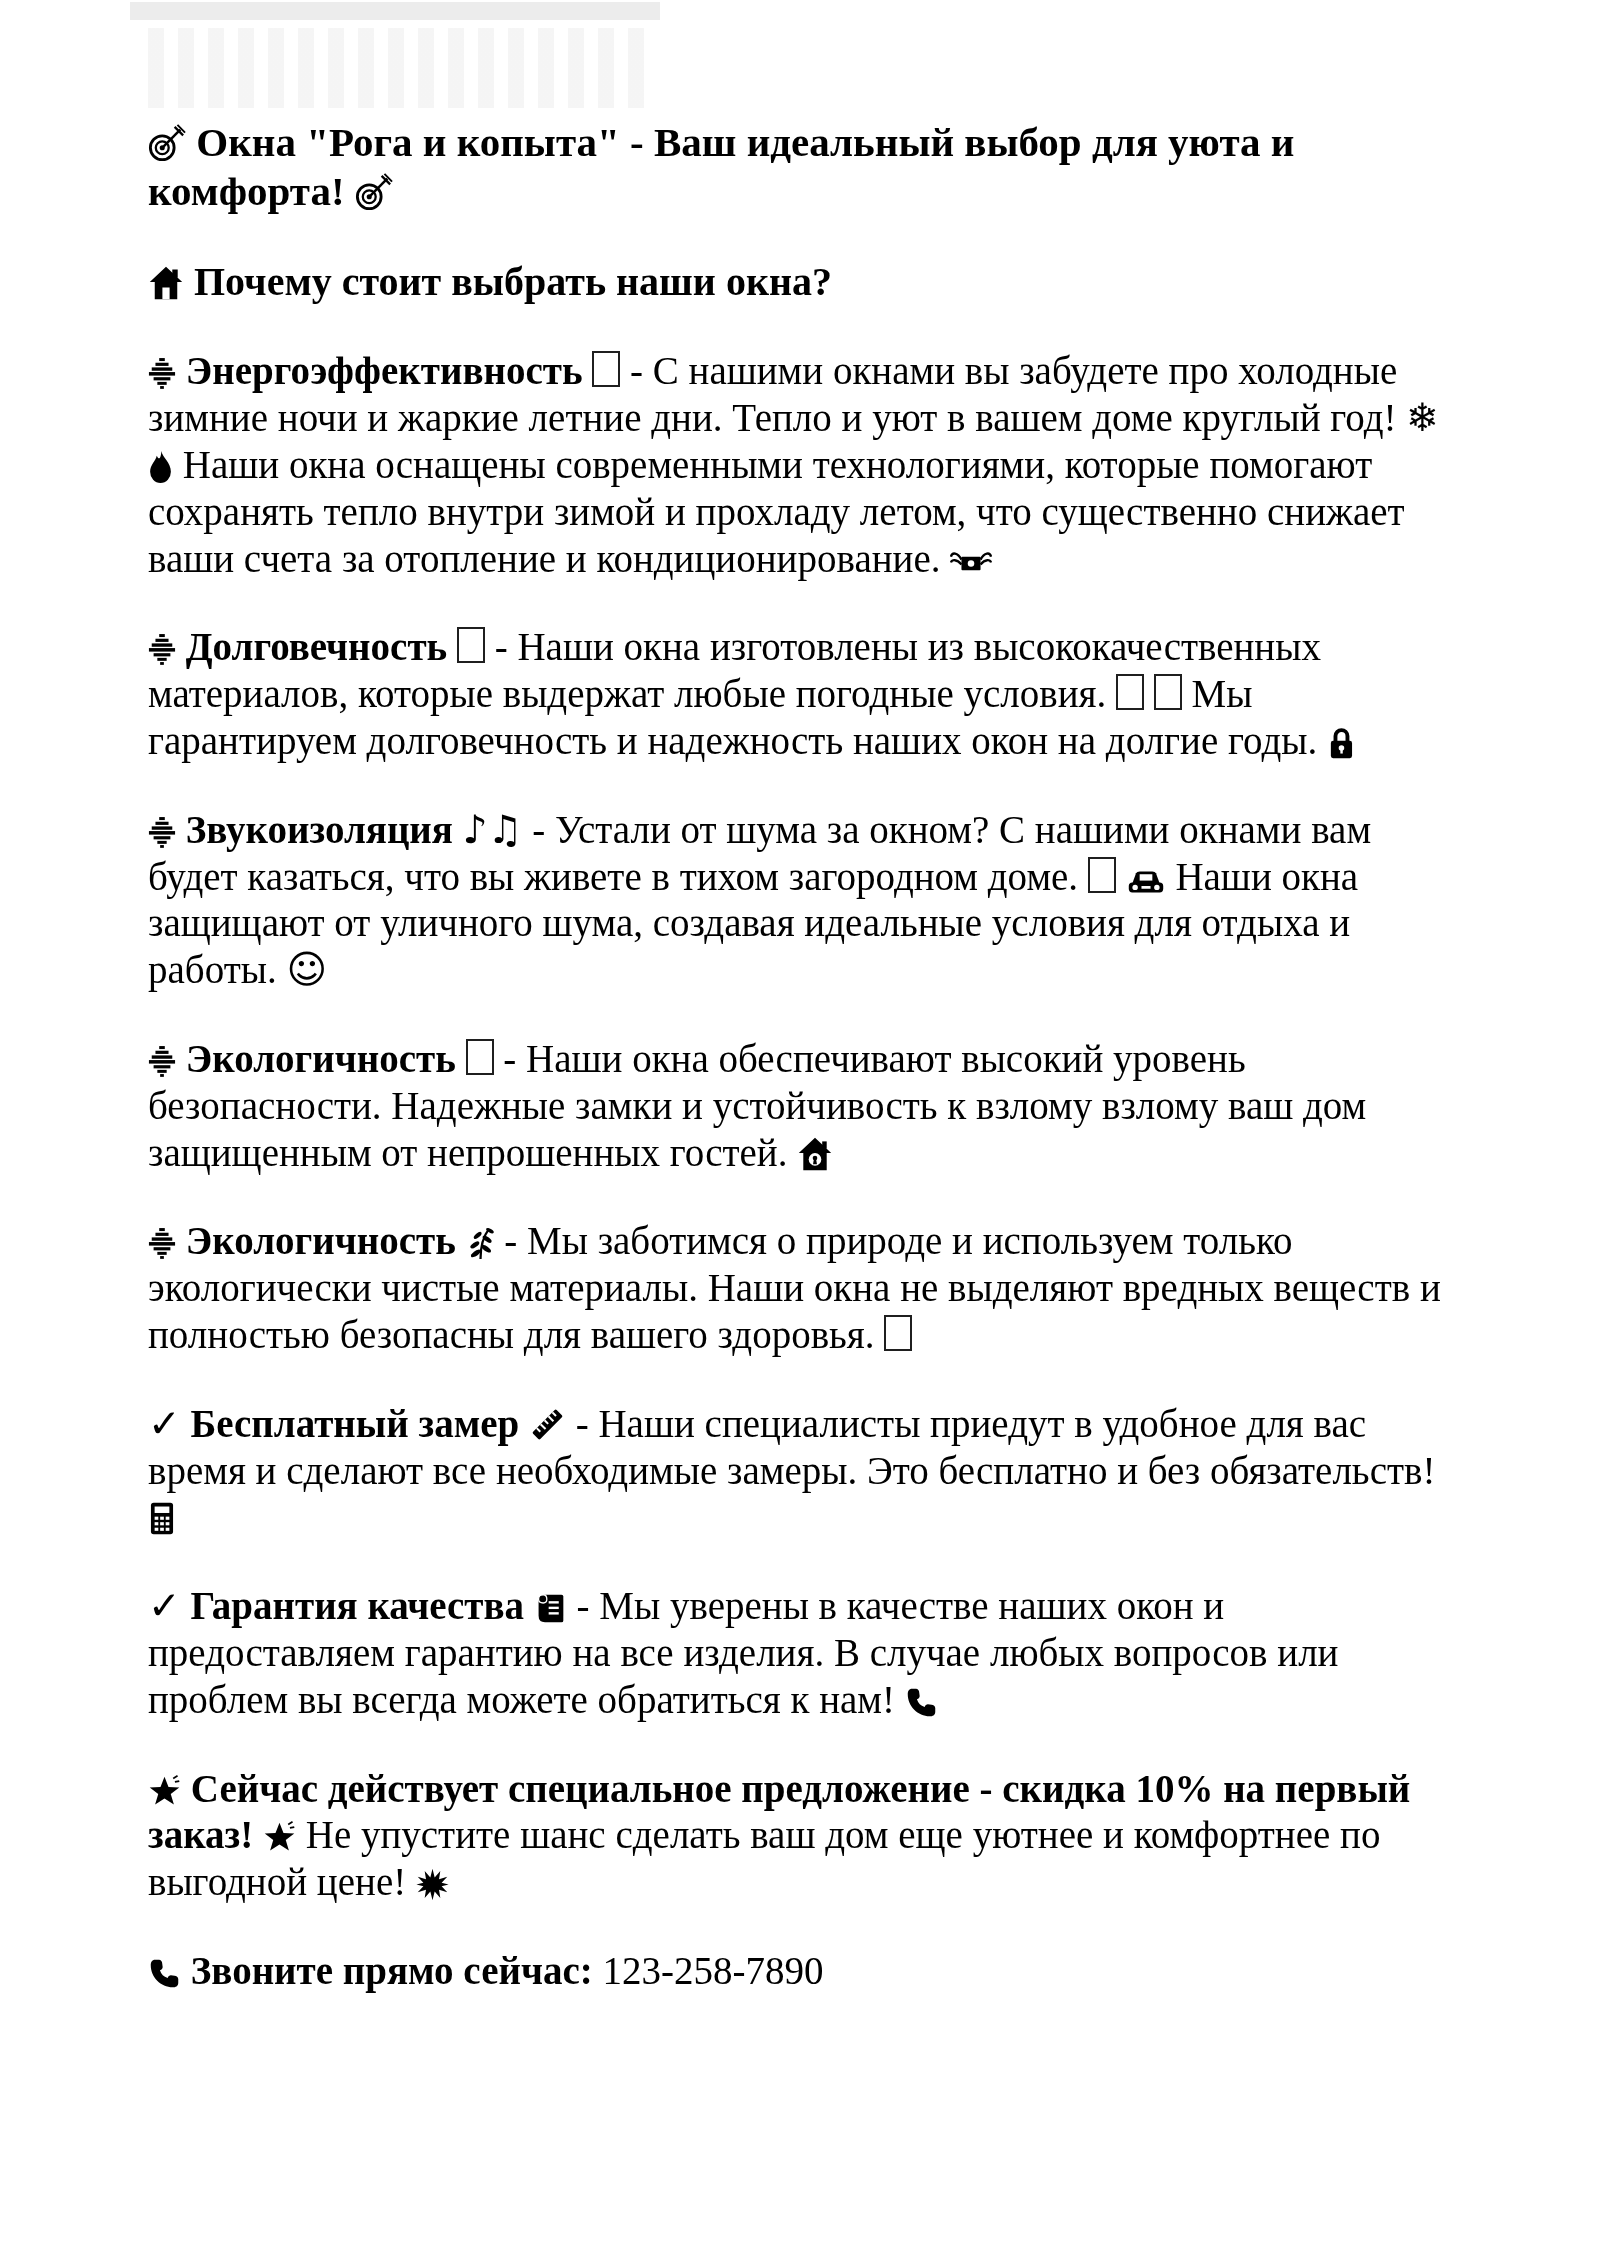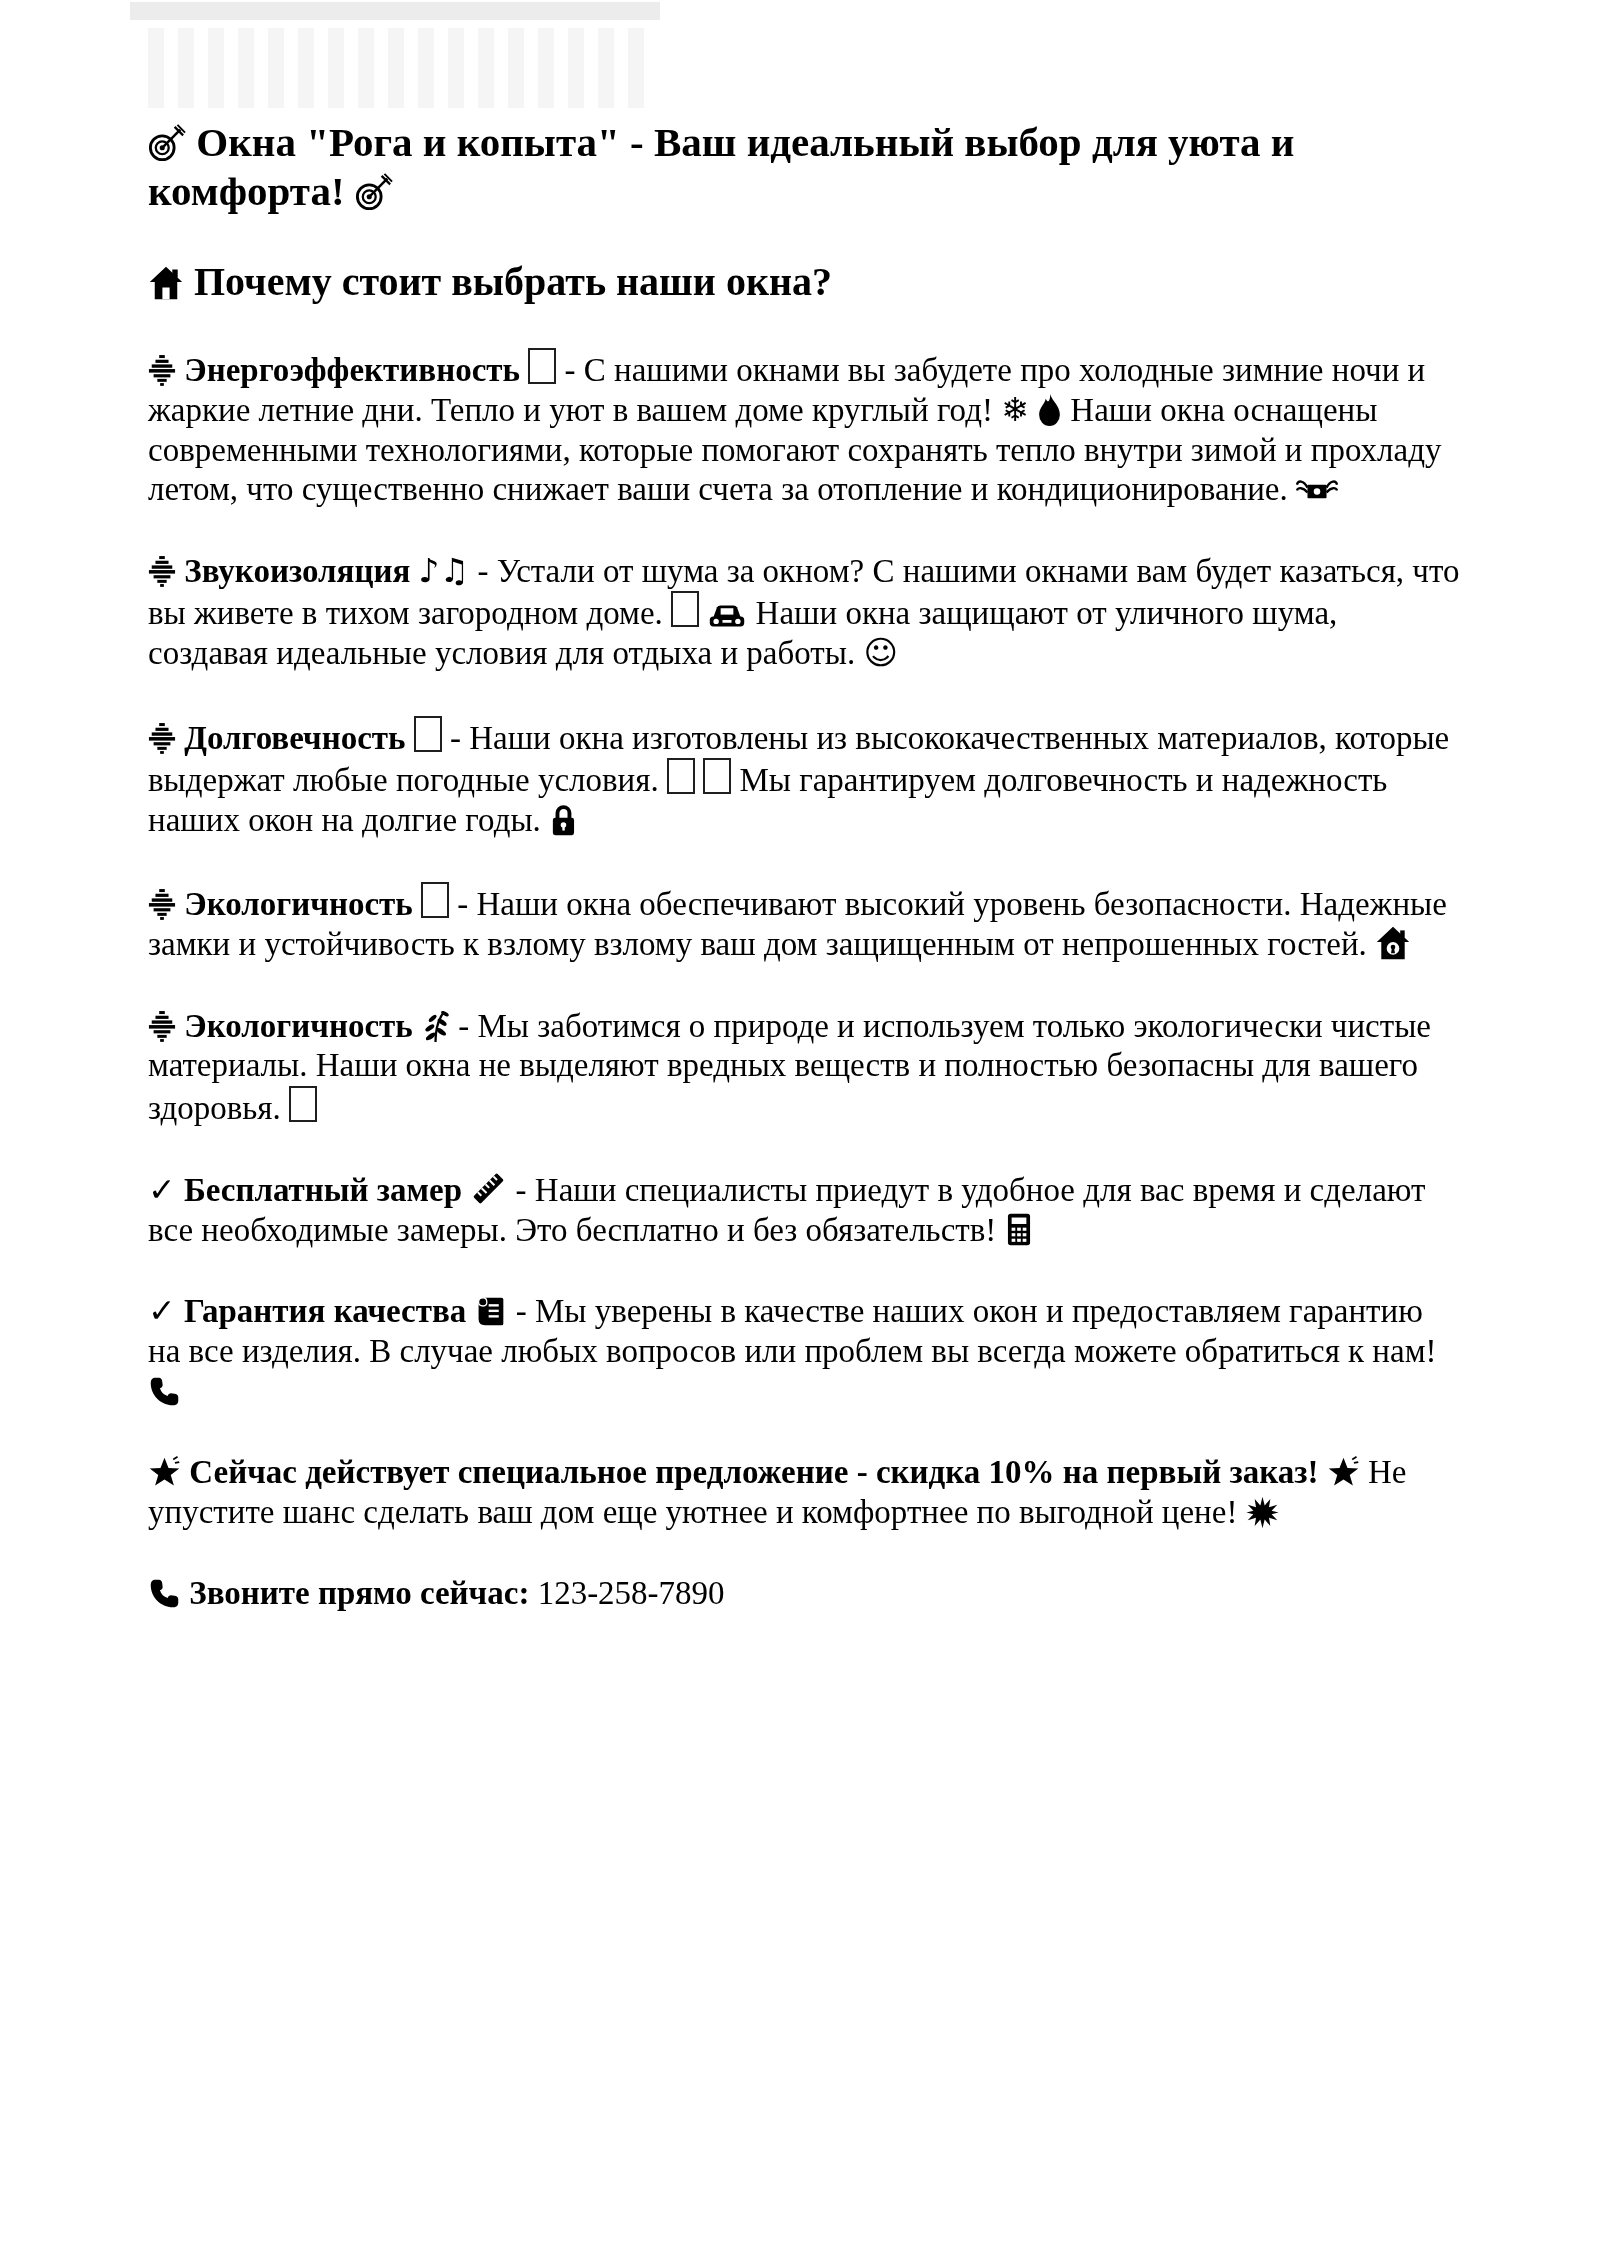--- a/index.html
+++ b/index.html
@@ -18,21 +18,21 @@
     position:absolute;left:130px;top:2px;width:530px;height:18px;
     background:#ececec;
   }
   .artifact-ghost{
     position:absolute;left:148px;top:28px;width:500px;height:80px;
     background:repeating-linear-gradient(90deg,#ededed 0 16px,transparent 16px 30px);
     opacity:.55;
   }
   .title{font-size:41px;font-weight:700;line-height:1.2;margin:0 0 42px 0;}
   .h2{font-size:40px;font-weight:700;line-height:1.2;margin:42px 0;font-family:Liberation Serif, serif;}
-  .para{font-size:33px;font-weight:400;line-height:1.2;margin:42px 0;}
+  .para{font-size:39px;font-weight:400;line-height:1.2;margin:42px 0;}
   strong{font-weight:700;}
   
   .ic{display:inline-block;line-height:0;}
   .ic svg{vertical-align:-6px;}
   .ic.ti{font-family:"DejaVu Sans",sans-serif;line-height:1;vertical-align:0;}
   .box{
     display:inline-block;width:24px;height:32px;
     border:2px solid #1f1f1f;vertical-align:-3px;background:#fff;
   }
 </style>
@@ -84,42 +84,42 @@
           <circle cx="22" cy="17" r="3.4" fill="#fff"></circle>
         </svg></span></p>
   <p class="para"><span class="ic"><svg width="28" height="34" viewBox="0 0 30 36">
           <rect x="12" y="2" width="6" height="3.2"></rect>
           <rect x="8" y="7" width="14" height="3.4"></rect>
           <rect x="4" y="12" width="22" height="3.6"></rect>
           <rect x="1" y="17" width="28" height="3.8"></rect>
           <rect x="6" y="22.5" width="18" height="3.4"></rect>
           <rect x="10" y="27.5" width="10" height="3.2"></rect>
           <rect x="13" y="32" width="4" height="3"></rect>
+        </svg></span> <strong>Долговечность</strong> <span class="box"></span> <span>- Наши окна изготовлены из высококачественных материалов, которые выдержат любые погодные условия.</span> <span class="box"></span> <span class="box"></span> <span>Мы гарантируем долговечность и надежность наших окон на долгие годы.</span> <span class="ic"><svg width="28" height="35" viewBox="0 0 30 38">
+          <path d="M9 18 V12 A6.5 6.5 0 0 1 22 12 V18" fill="none" stroke="#000" stroke-width="4.2"></path>
+          <rect x="4" y="17" width="23" height="19" rx="2.5"></rect>
+          <circle cx="15.5" cy="25" r="3" fill="#fff"></circle>
+          <rect x="14.3" y="26" width="2.6" height="5" fill="#fff"></rect>
+        </svg></span></p>
+  <p class="para"><span class="ic"><svg width="28" height="34" viewBox="0 0 30 36">
+          <rect x="12" y="2" width="6" height="3.2"></rect>
+          <rect x="8" y="7" width="14" height="3.4"></rect>
+          <rect x="4" y="12" width="22" height="3.6"></rect>
+          <rect x="1" y="17" width="28" height="3.8"></rect>
+          <rect x="6" y="22.5" width="18" height="3.4"></rect>
+          <rect x="10" y="27.5" width="10" height="3.2"></rect>
+          <rect x="13" y="32" width="4" height="3"></rect>
         </svg></span> <strong>Звукоизоляция</strong> <span class="ic ti">♪♫</span> <span>- Устали от шума за окном? С нашими окнами вам будет казаться, что вы живете в тихом загородном доме.</span> <span class="box"></span> <span class="ic"><svg width="40" height="29" viewBox="0 0 44 32">
           <path d="M7 18 L11 7 Q12 5 15 5 H29 Q32 5 33 7 L37 18 Z"></path>
           <rect x="15" y="8" width="14" height="7" fill="#fff"></rect>
           <rect x="3" y="17" width="38" height="11" rx="4"></rect>
           <circle cx="10" cy="22.5" r="3" fill="#fff"></circle>
           <circle cx="34" cy="22.5" r="3" fill="#fff"></circle>
           <rect x="17" y="21" width="10" height="3" fill="#fff"></rect>
         </svg></span> <span>Наши окна защищают от уличного шума, создавая идеальные условия для отдыха и работы.</span> <span class="ic ti">☺</span></p>
-  <p class="para"><span class="ic"><svg width="28" height="34" viewBox="0 0 30 36">
-          <rect x="12" y="2" width="6" height="3.2"></rect>
-          <rect x="8" y="7" width="14" height="3.4"></rect>
-          <rect x="4" y="12" width="22" height="3.6"></rect>
-          <rect x="1" y="17" width="28" height="3.8"></rect>
-          <rect x="6" y="22.5" width="18" height="3.4"></rect>
-          <rect x="10" y="27.5" width="10" height="3.2"></rect>
-          <rect x="13" y="32" width="4" height="3"></rect>
-        </svg></span> <strong>Долговечность</strong> <span class="box"></span> <span>- Наши окна изготовлены из высококачественных материалов, которые выдержат любые погодные условия.</span> <span class="box"></span> <span class="box"></span> <span>Мы гарантируем долговечность и надежность наших окон на долгие годы.</span> <span class="ic"><svg width="28" height="35" viewBox="0 0 30 38">
-          <path d="M9 18 V12 A6.5 6.5 0 0 1 22 12 V18" fill="none" stroke="#000" stroke-width="4.2"></path>
-          <rect x="4" y="17" width="23" height="19" rx="2.5"></rect>
-          <circle cx="15.5" cy="25" r="3" fill="#fff"></circle>
-          <rect x="14.3" y="26" width="2.6" height="5" fill="#fff"></rect>
-        </svg></span></p>
   <p class="para"><span class="ic"><svg width="28" height="34" viewBox="0 0 30 36">
           <rect x="12" y="2" width="6" height="3.2"></rect>
           <rect x="8" y="7" width="14" height="3.4"></rect>
           <rect x="4" y="12" width="22" height="3.6"></rect>
           <rect x="1" y="17" width="28" height="3.8"></rect>
           <rect x="6" y="22.5" width="18" height="3.4"></rect>
           <rect x="10" y="27.5" width="10" height="3.2"></rect>
           <rect x="13" y="32" width="4" height="3"></rect>
         </svg></span> <strong>Экологичность</strong> <span class="box"></span> <span>- Наши окна обеспечивают высокий уровень безопасности. Надежные замки и устойчивость к взлому взлому ваш дом защищенным от непрошенных гостей.</span> <span class="ic"><svg width="36" height="36" viewBox="0 0 40 40">
           <rect x="28" y="6" width="5" height="8"></rect>

